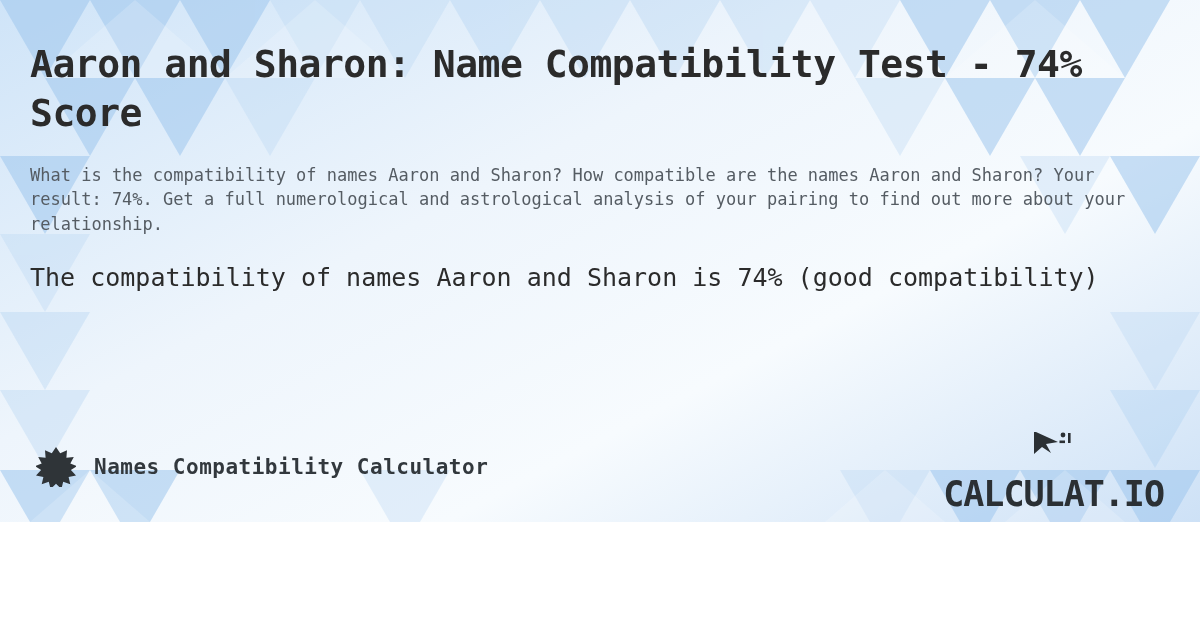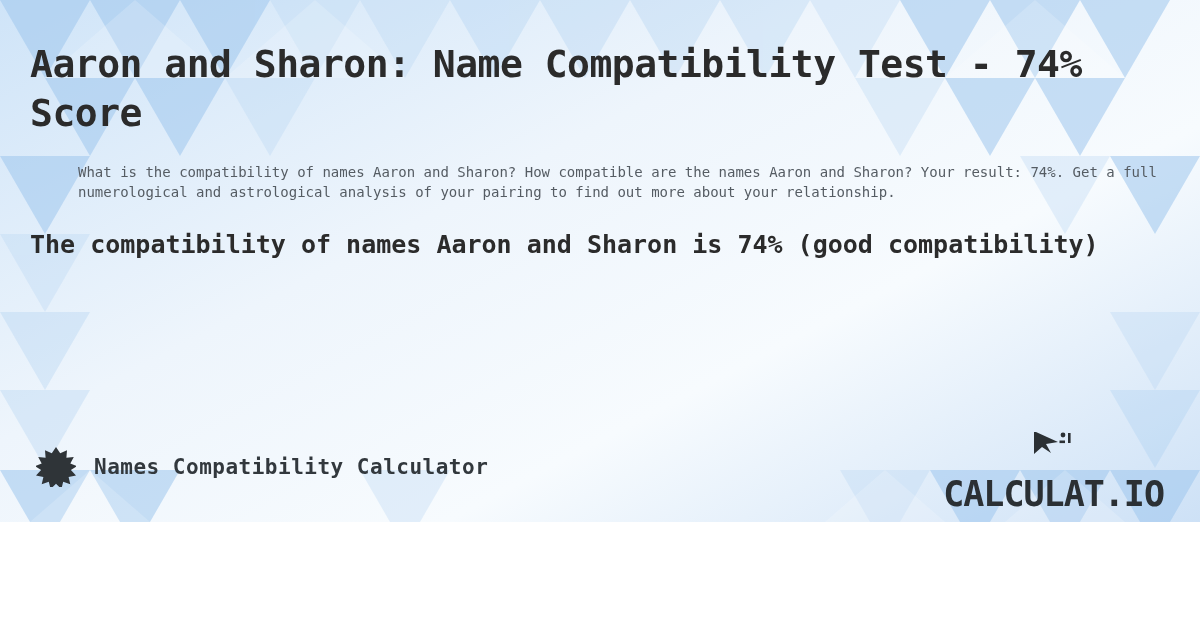--- a/index.html
+++ b/index.html
@@ -40,32 +40,31 @@
     line-height: 1.28;
     font-weight: bold;
     color: #2b2b2b;
     letter-spacing: -0.5px;
     margin: 0;
     max-width: 1120px;
   }
 
   .description {
     margin-top: 26px;
-    font-size: 14px;
+    font-size: 17px;
     line-height: 1.42;
     color: #555c63;
     max-width: 1130px;
-    margin-left: 48px;
   }
 
   .result {
     margin-top: 24px;
     font-size: 25px;
     line-height: 1.42;
-    font-weight: bold;
+    font-weight: normal;
     color: #2b2b2b;
     max-width: 1140px;
   }
 
   .footer {
     position: absolute;
     left: 0;
     right: 0;
     bottom: 28px;
     height: 54px;

